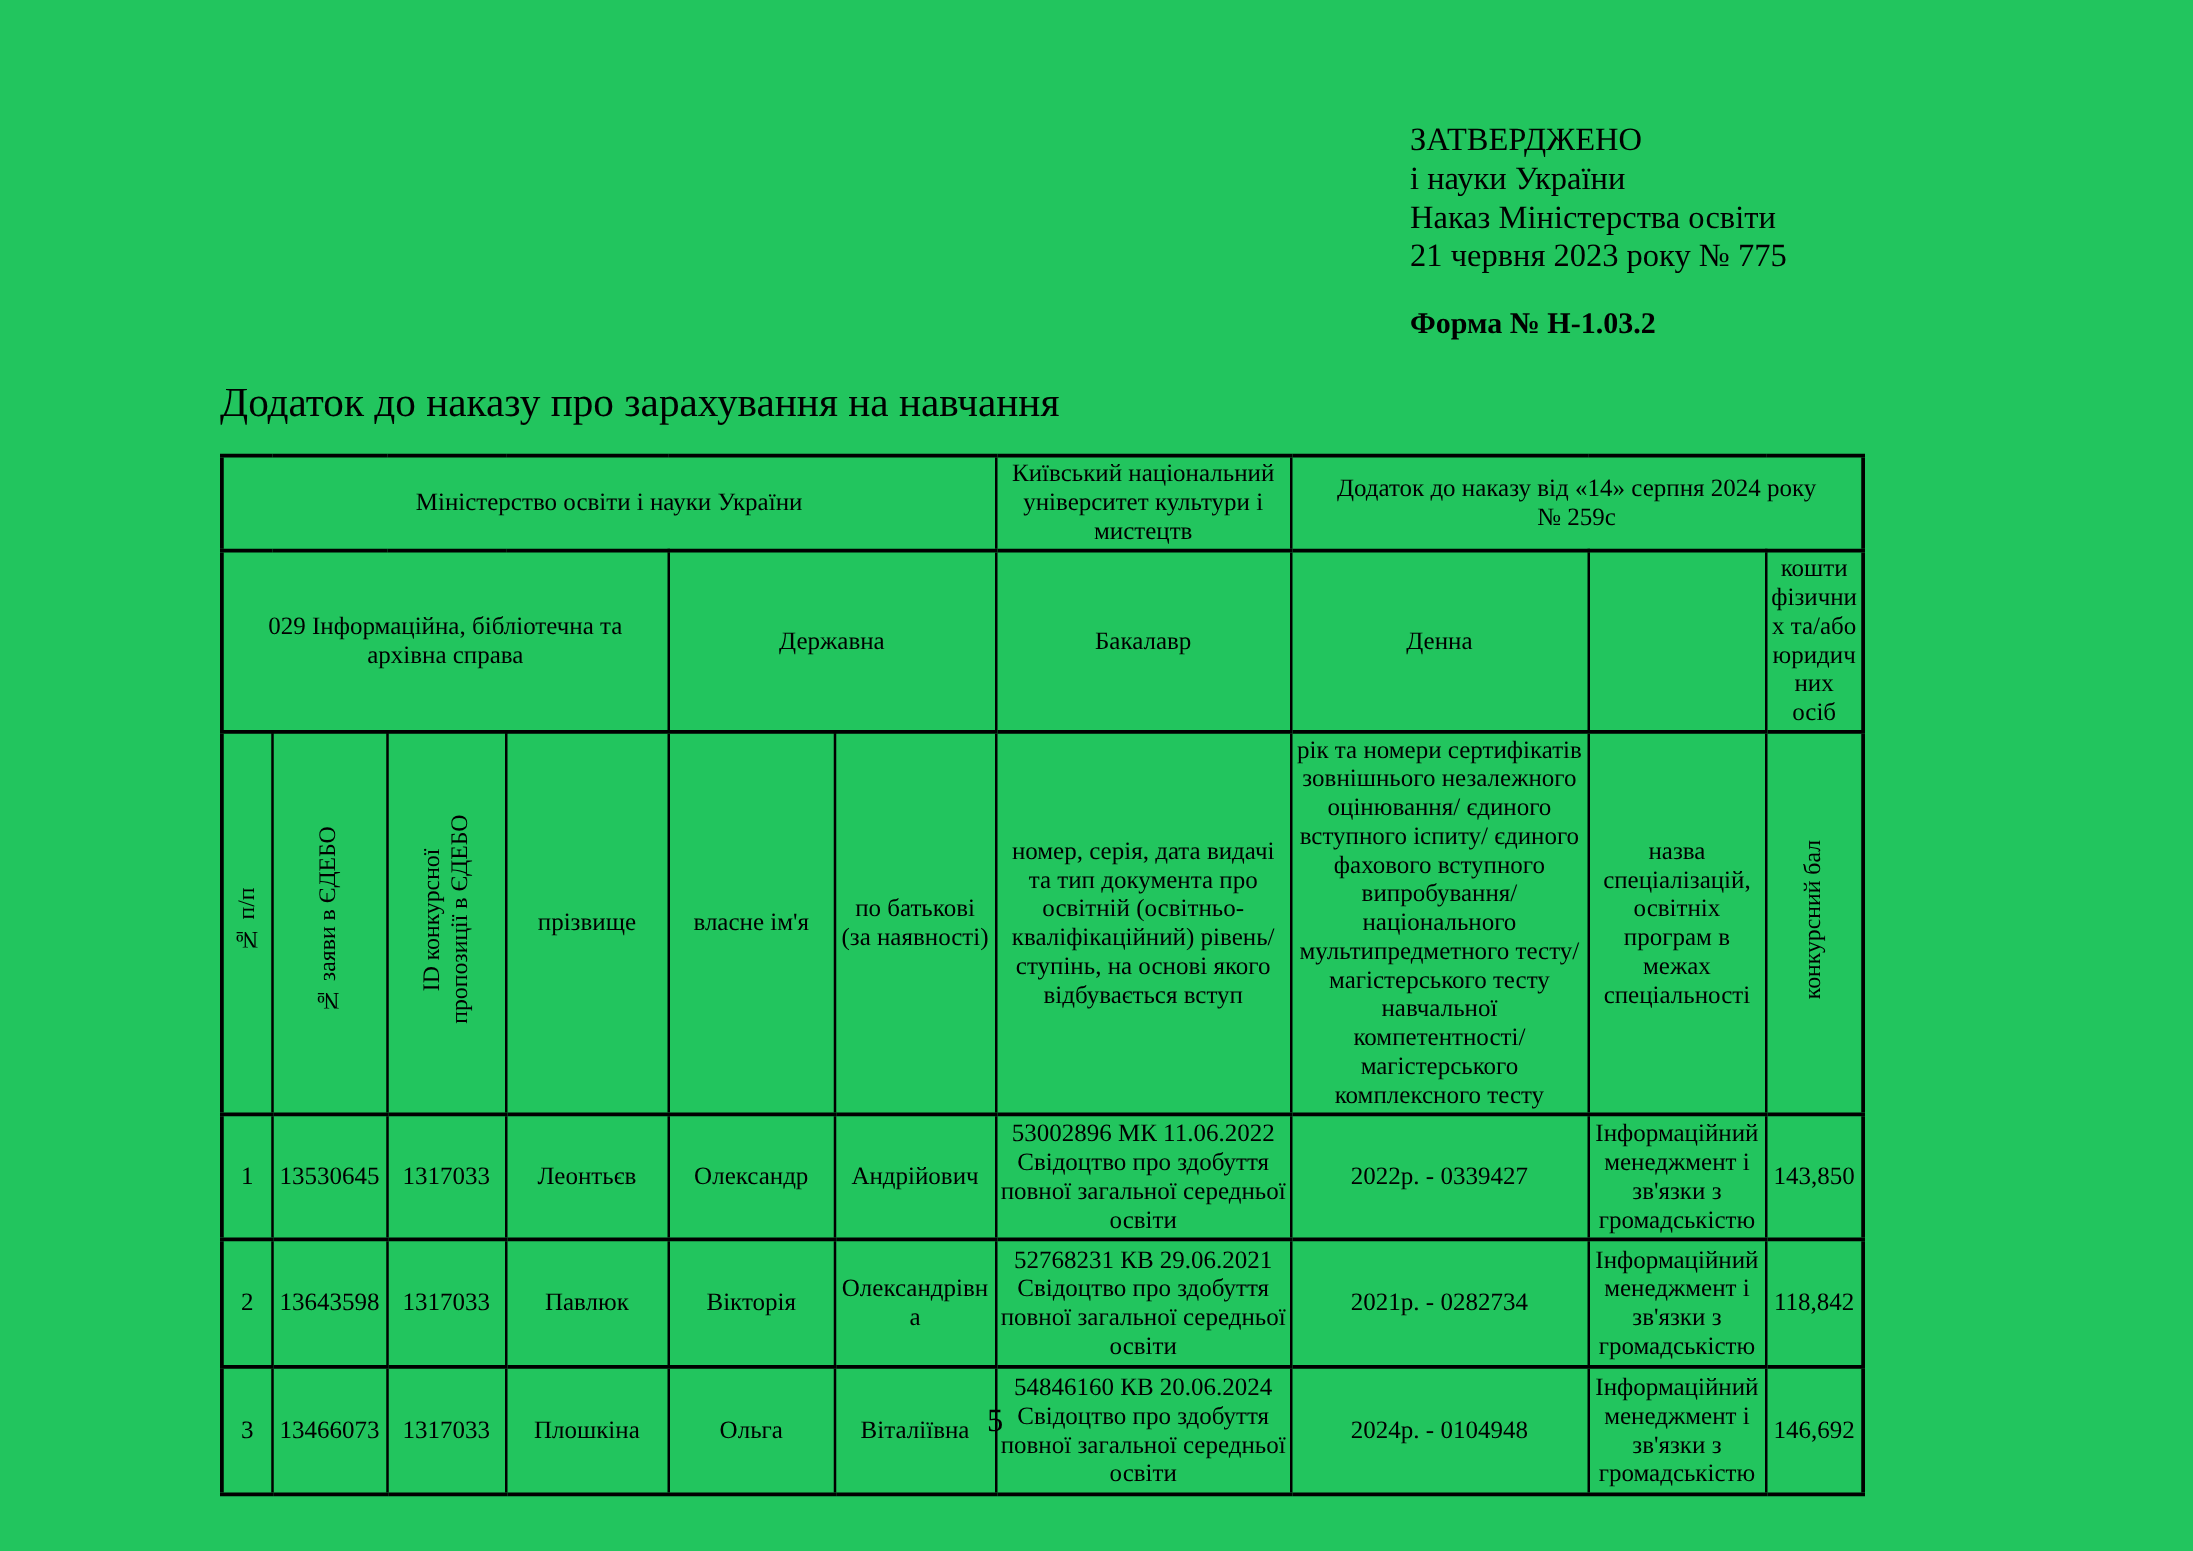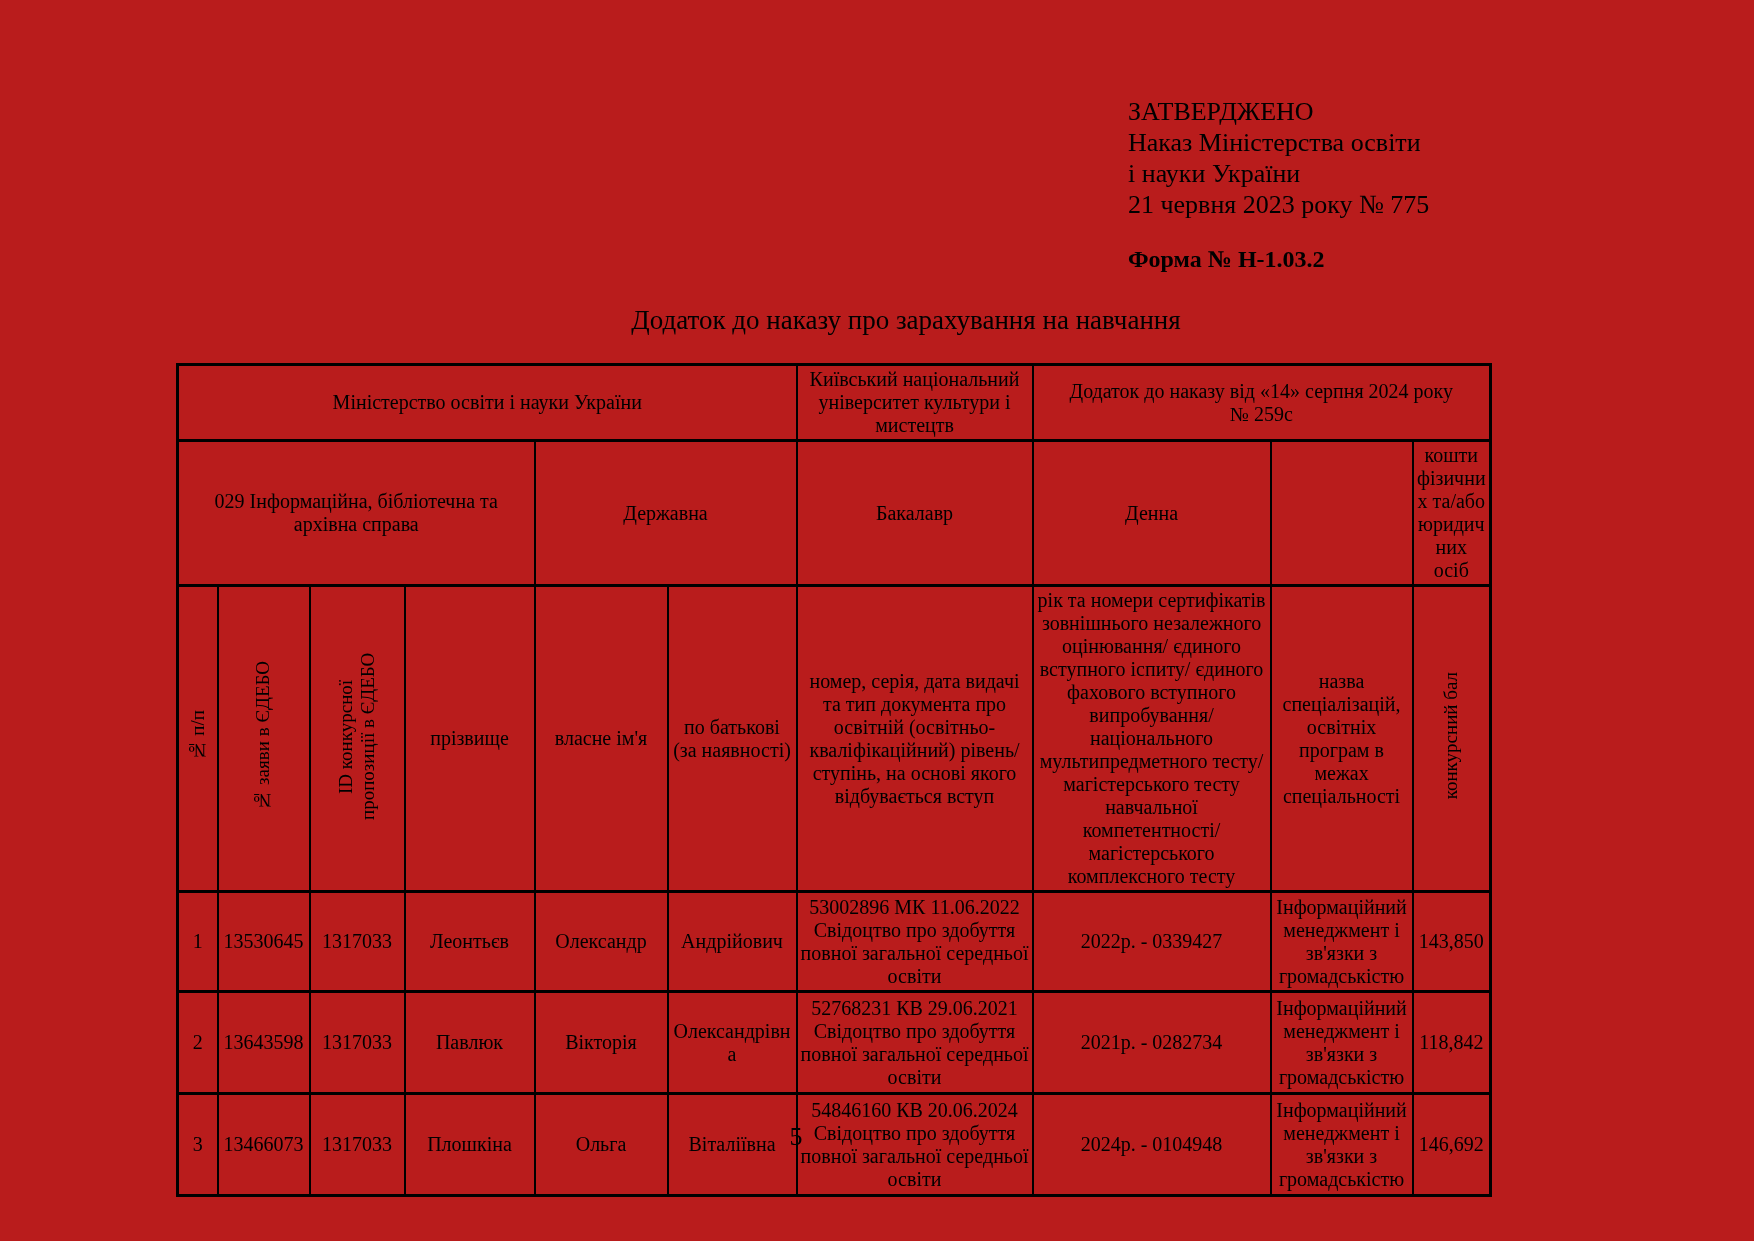--- a/index.html
+++ b/index.html
@@ -1,22 +1,22 @@
 <!DOCTYPE html>
 <html><head>
 <meta charset="utf-8">
 <style>
   html,body { margin:0; padding:0; background:#e8e8e8; }
   .page {
-    position:relative; width:1754px; height:1241px; background:#b91c1c;
+    position:relative; width:1754px; height:1241px; background:#22c55e;
     font-family:"Liberation Serif","DejaVu Serif",serif; color:#000; overflow:hidden;
   }
   .approval { position:absolute; left:1128px; top:96px; font-size:26px; line-height:31px; }
   .approval .form-number { margin-top:24px; font-weight:bold; font-size:24px; }
-  .doc-title { position:absolute; left:176px; top:305px; width:1460px; text-align:center; font-size:27px; }
+  .doc-title { position:absolute; left:176px; top:305px; width:1460px; text-align:left; font-size:33px; }
 
   table.tbl {
     position:absolute; left:176px; top:363px; width:1313px;
     border-collapse:collapse; table-layout:fixed; border:3px solid #000;
   }
   table.tbl td {
     border:2px solid #000; border-top-width:3px; border-bottom-width:3px;
     text-align:center; vertical-align:middle; font-size:20px; line-height:1.15;
     padding:2px 3px; overflow:hidden; word-wrap:break-word;
   }
@@ -43,22 +43,22 @@
     font-size:26px;
   }
 </style>
 </head>
 <body>
 
 <div class="page">
 
   <div class="approval">
     <div>ЗАТВЕРДЖЕНО</div>
+    <div>і науки України</div>
     <div>Наказ Міністерства освіти</div>
-    <div>і науки України</div>
     <div>21 червня 2023 року № 775</div>
     <div class="form-number">Форма № Н-1.03.2</div>
   </div>
 
   <div class="doc-title">Додаток до наказу про зарахування на навчання</div>
 
   <table class="tbl">
     <colgroup>
       <col style="width:40px">
         <col style="width:92px">

